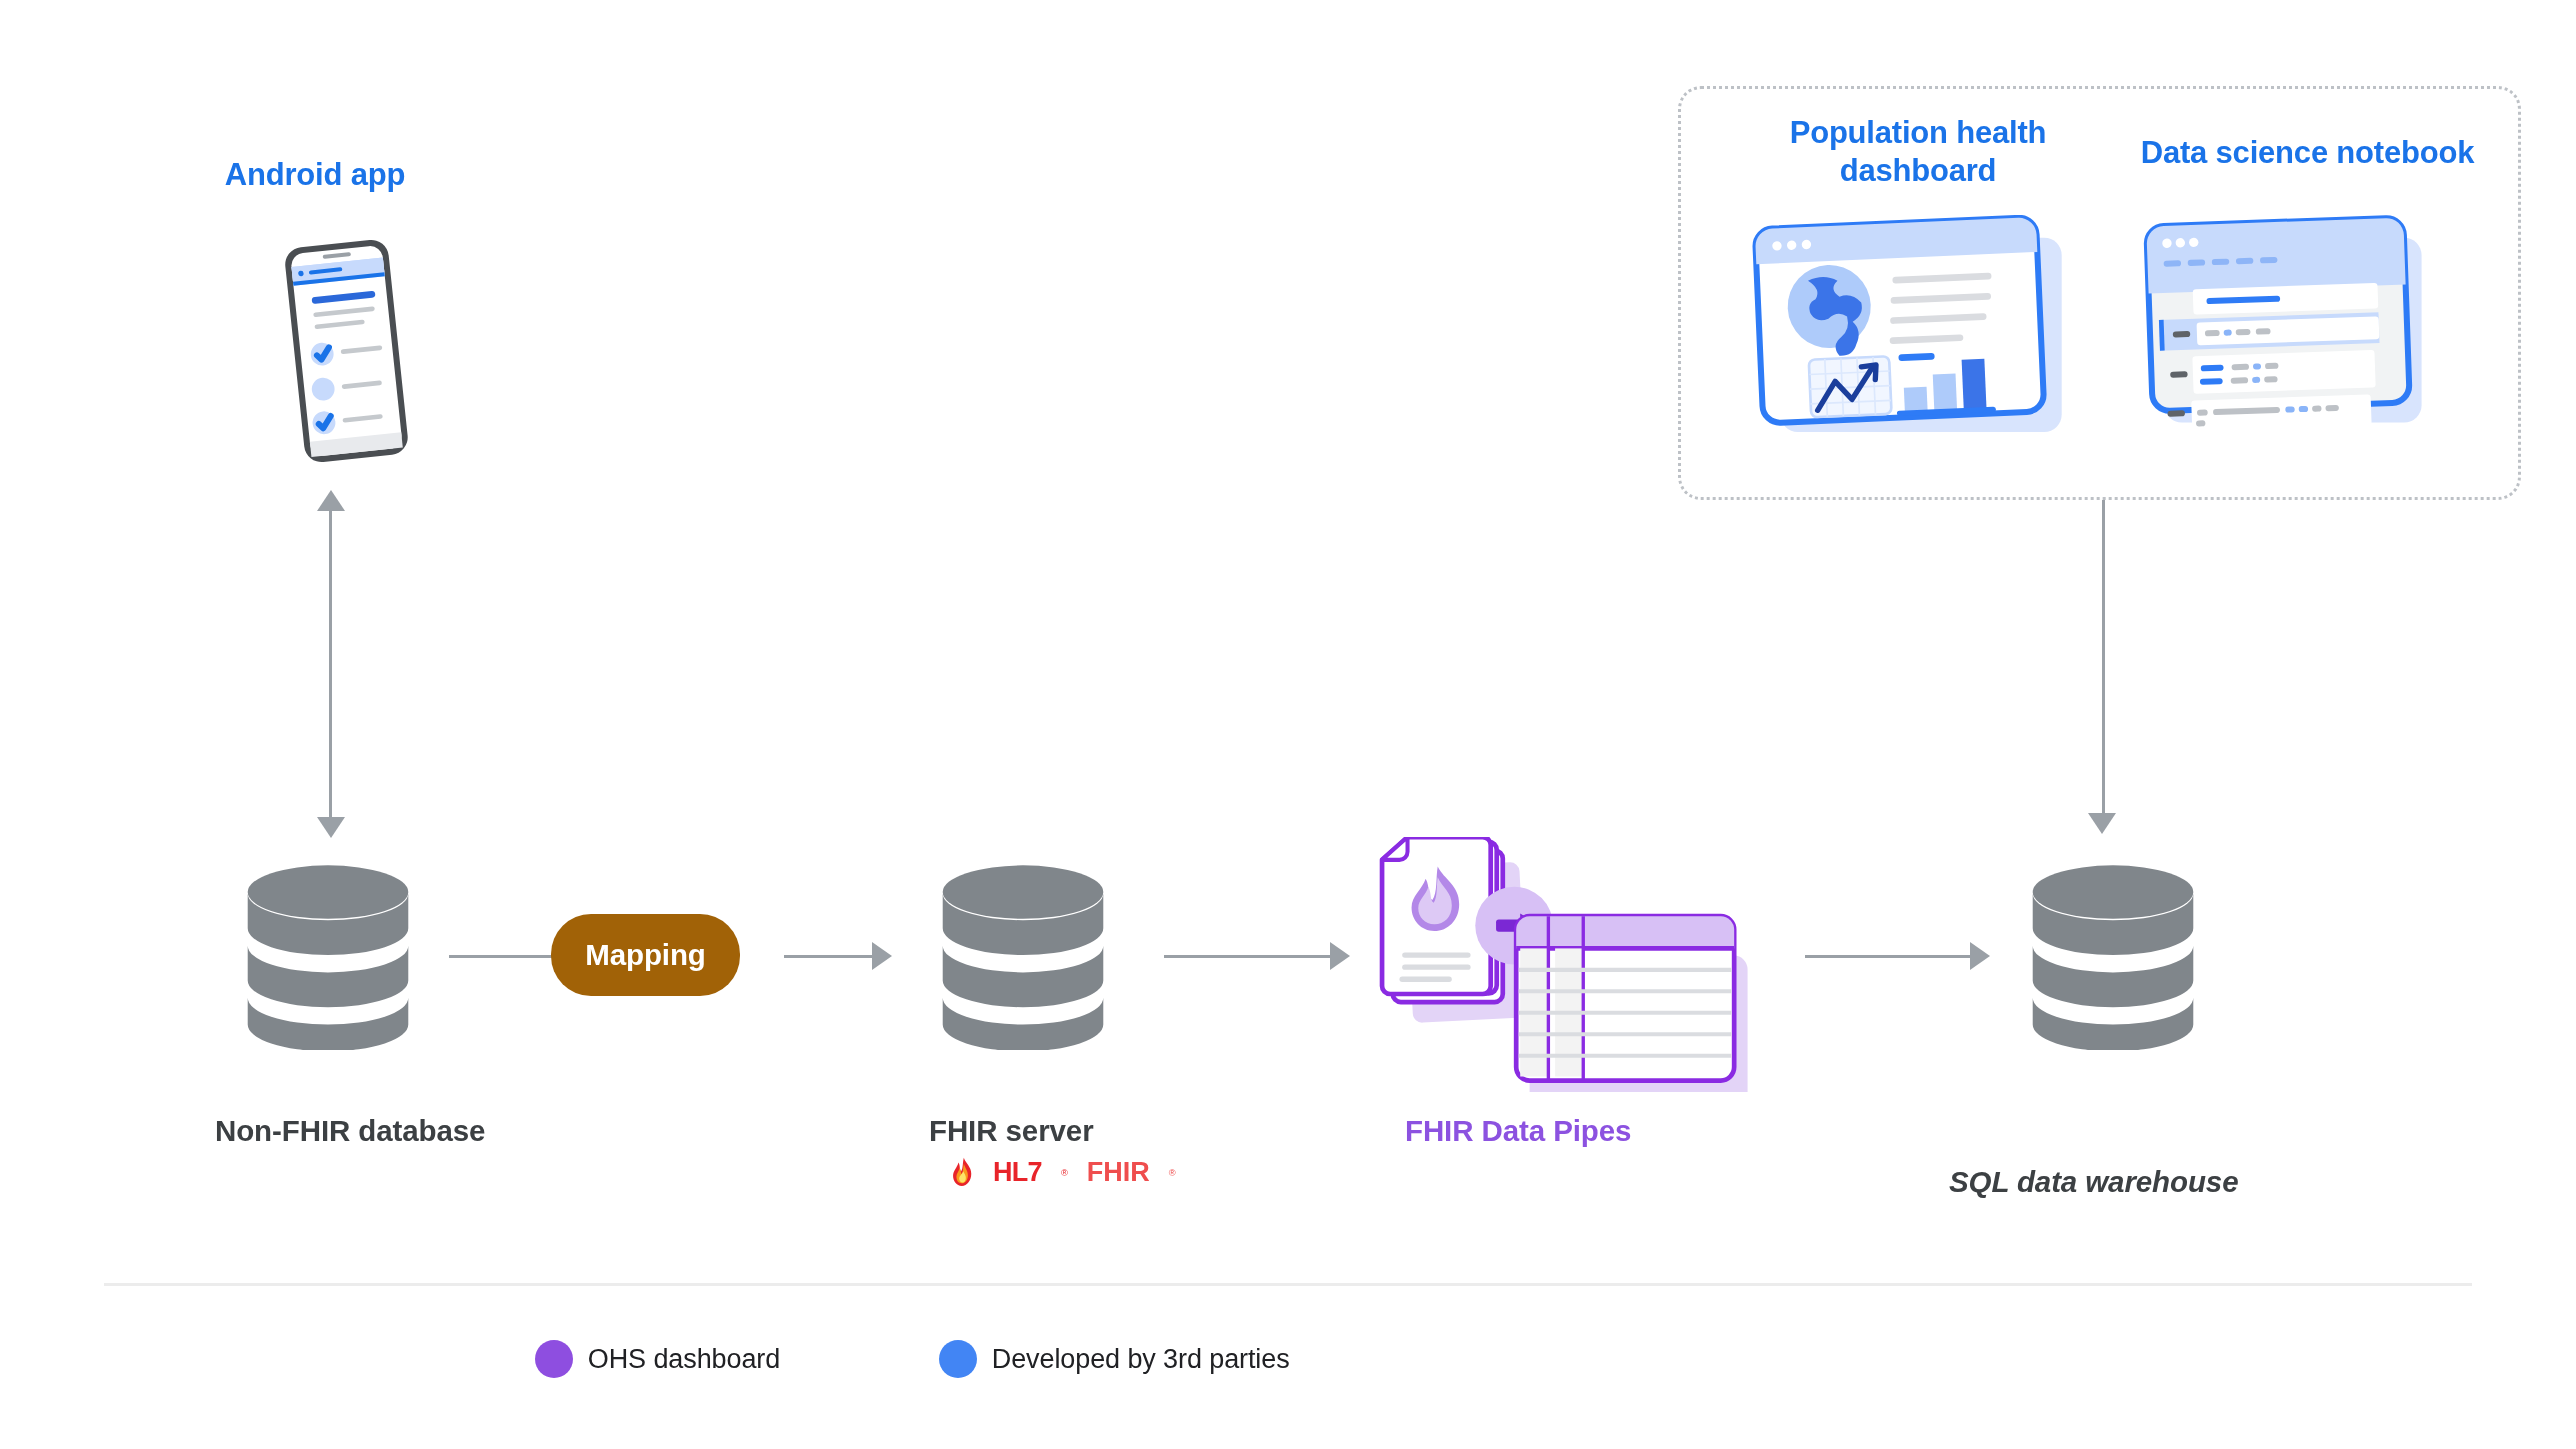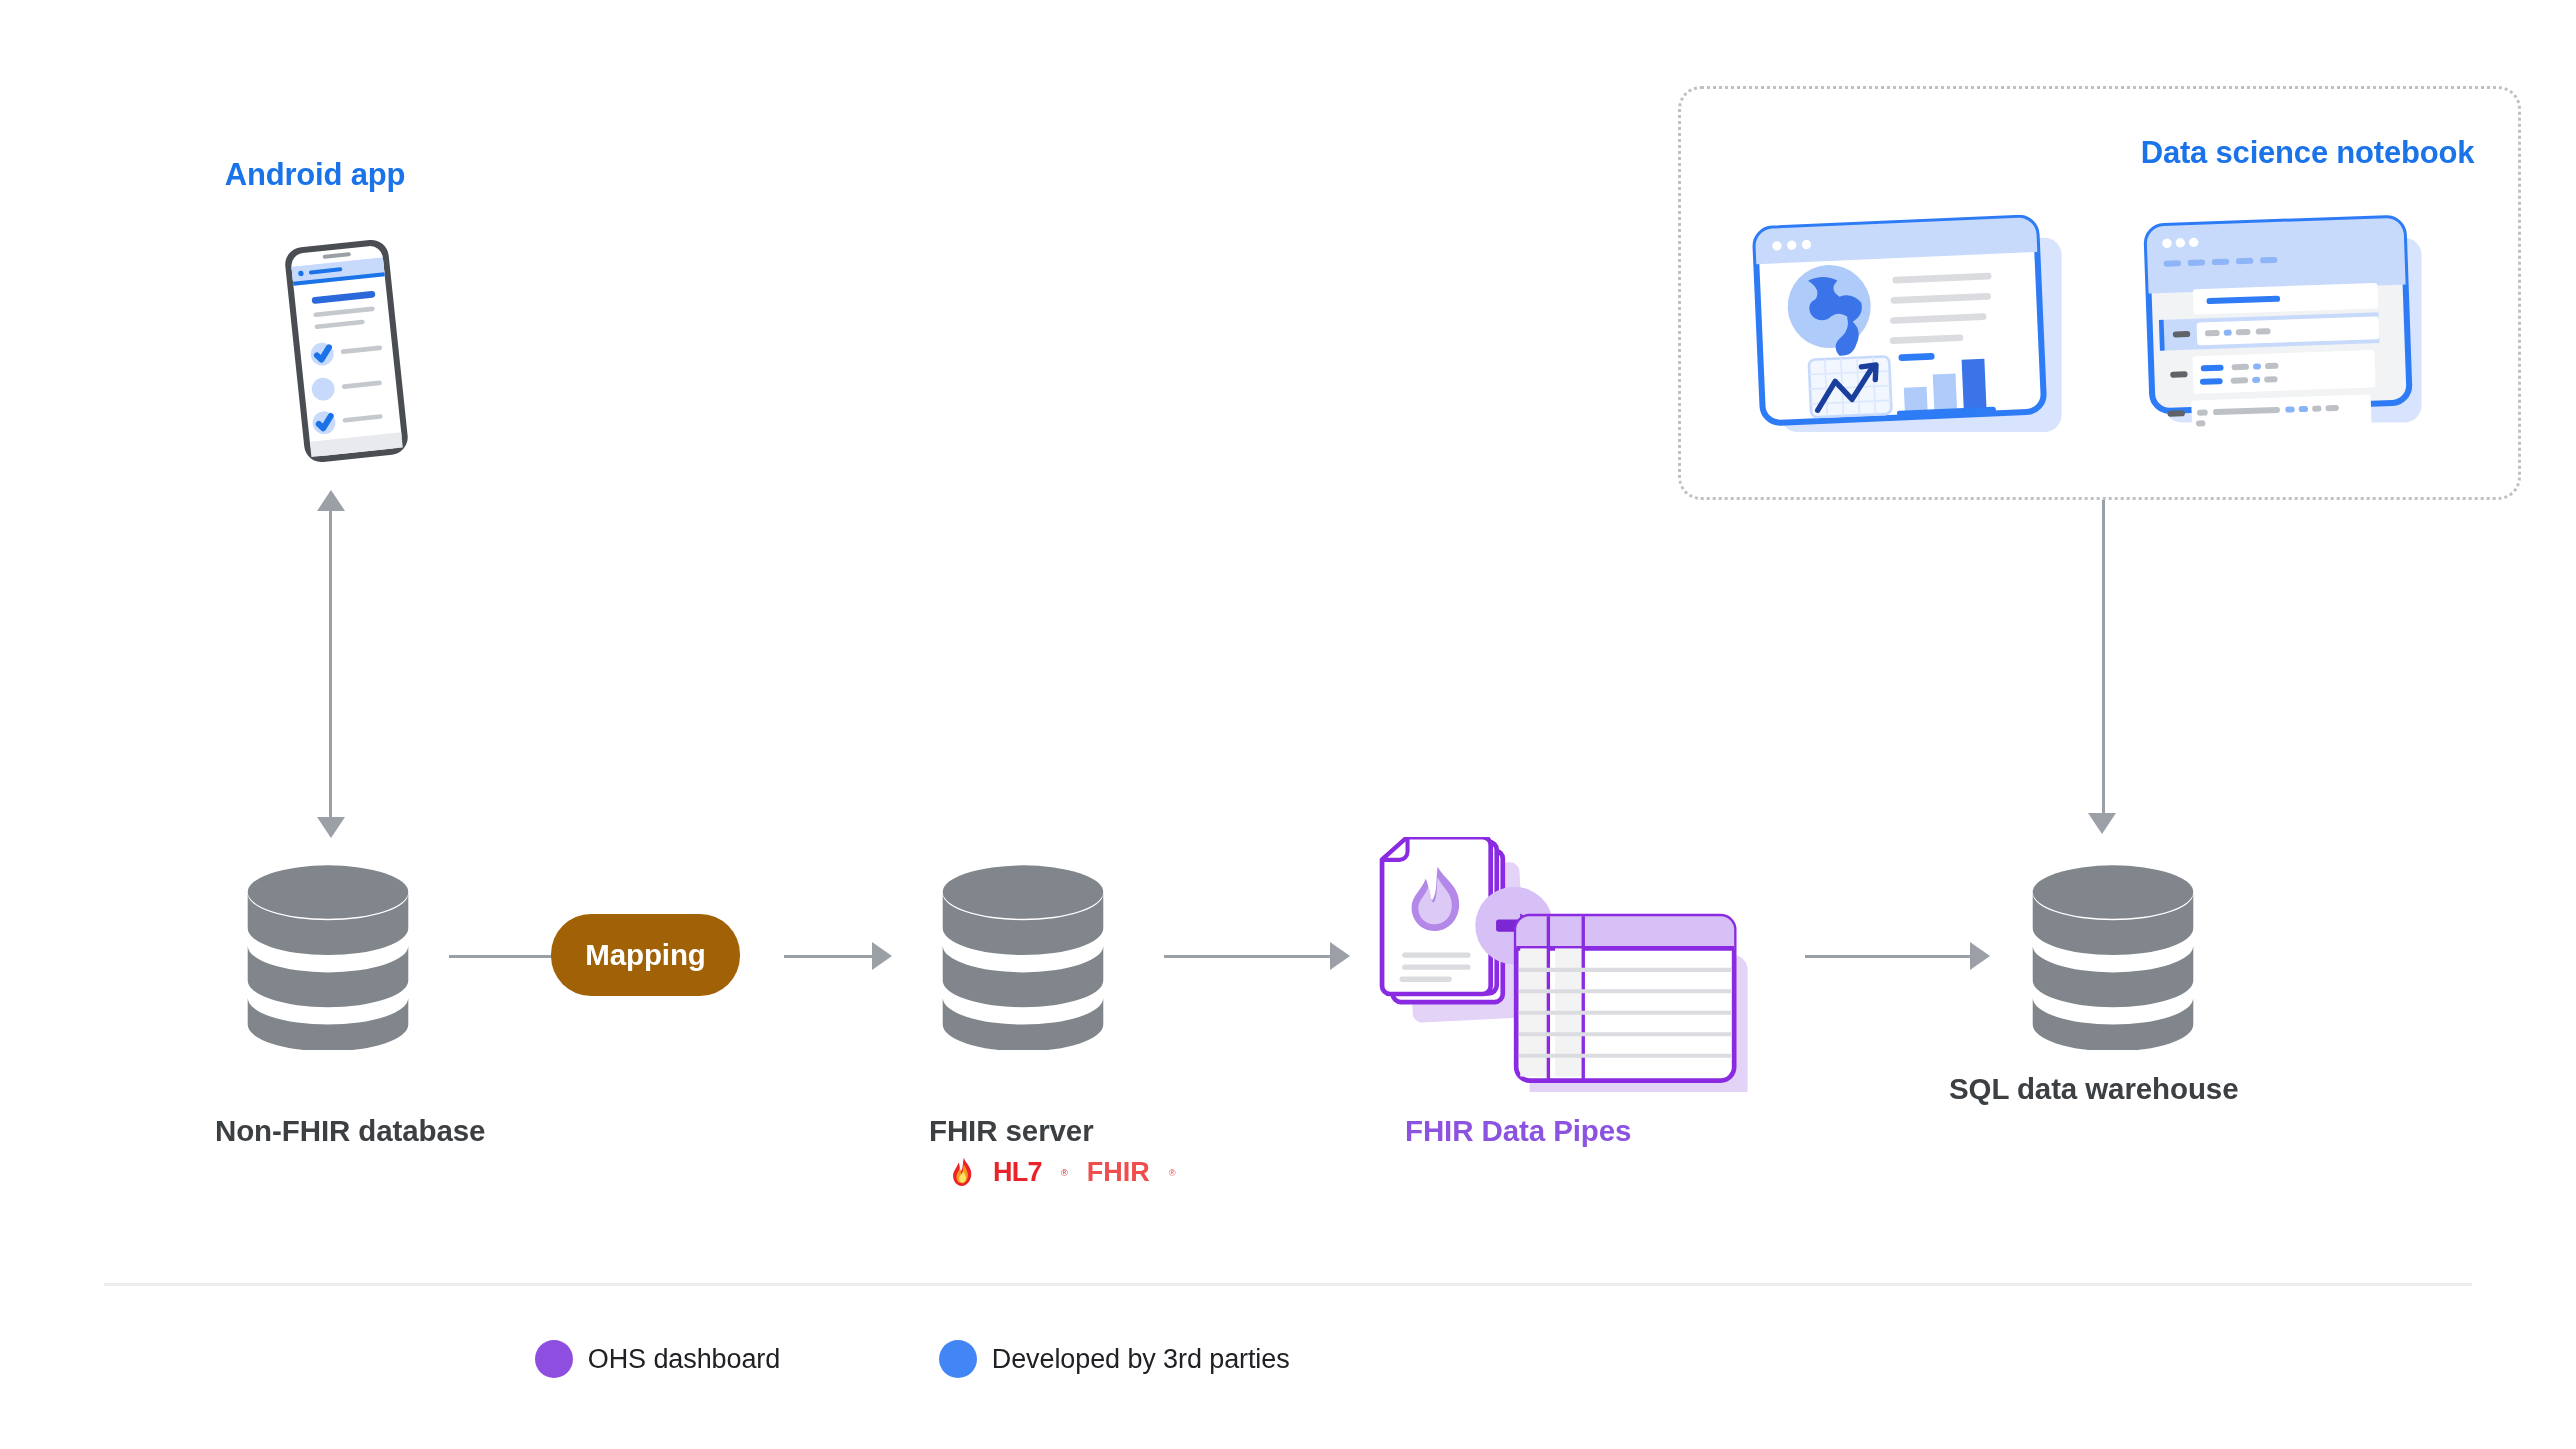--- a/index.html
+++ b/index.html
@@ -318,29 +318,33 @@
   <div class="abs" style="left:2029px; top:864px; width:168px; height:186px;">
     <svg width="168" height="186" viewBox="0 0 250 278" xmlns="http://www.w3.org/2000/svg">
       <g fill="#80868b">
         <path d="M5 44 v52 a120 40 0 0 0 240 0 v-52 a120 40 0 0 1 -240 0 z"></path>
         <path d="M5 122 v52 a120 40 0 0 0 240 0 v-52 a120 40 0 0 1 -240 0 z"></path>
         <path d="M5 200 v40 a120 40 0 0 0 240 0 v-40 a120 40 0 0 1 -240 0 z"></path>
         <ellipse cx="125" cy="42" rx="120" ry="40"></ellipse>
       </g>
     </svg>
   </div>
-  <div class="node-label" style="left:1949px; top:1072px;">SQL data warehouse</div>
+  <div class="node-label" style="left:1949px; top:1165px;font-style:italic;">SQL data warehouse</div>
 
   <div>
     <div class="v-arrow-line abs" style="left:2102px; top:500px; height:315px;"></div>
     <div class="v-arrow-head-down abs" style="left:2088px; top:813px;"></div>
   </div>
 
   <div class="dotted-box"></div>
 
+  <div class="blue-title" style="left:1717px; top:114px; width:402px;">
+    <div>Population health</div>
+    <div>dashboard</div>
+  </div>
 
   <div class="abs" style="left:1748px; top:215px; width:322px; height:221px;">
     <svg width="322" height="221" viewBox="0 0 480 330" xmlns="http://www.w3.org/2000/svg">
 
       <rect x="48" y="34" width="420" height="290" rx="26" fill="#d8e4fd"></rect>
 
       <g transform="rotate(-2.5 230 160)">
         <rect x="16" y="12" width="420" height="290" rx="26" fill="#ffffff" stroke="#2e7bf6" stroke-width="9"></rect>
         <path d="M16 38 a26 26 0 0 1 26 -26 h368 a26 26 0 0 1 26 26 v26 h-420 z" fill="#c7dafc"></path>
         <circle cx="48" cy="38" r="7" fill="#ffffff"></circle>

